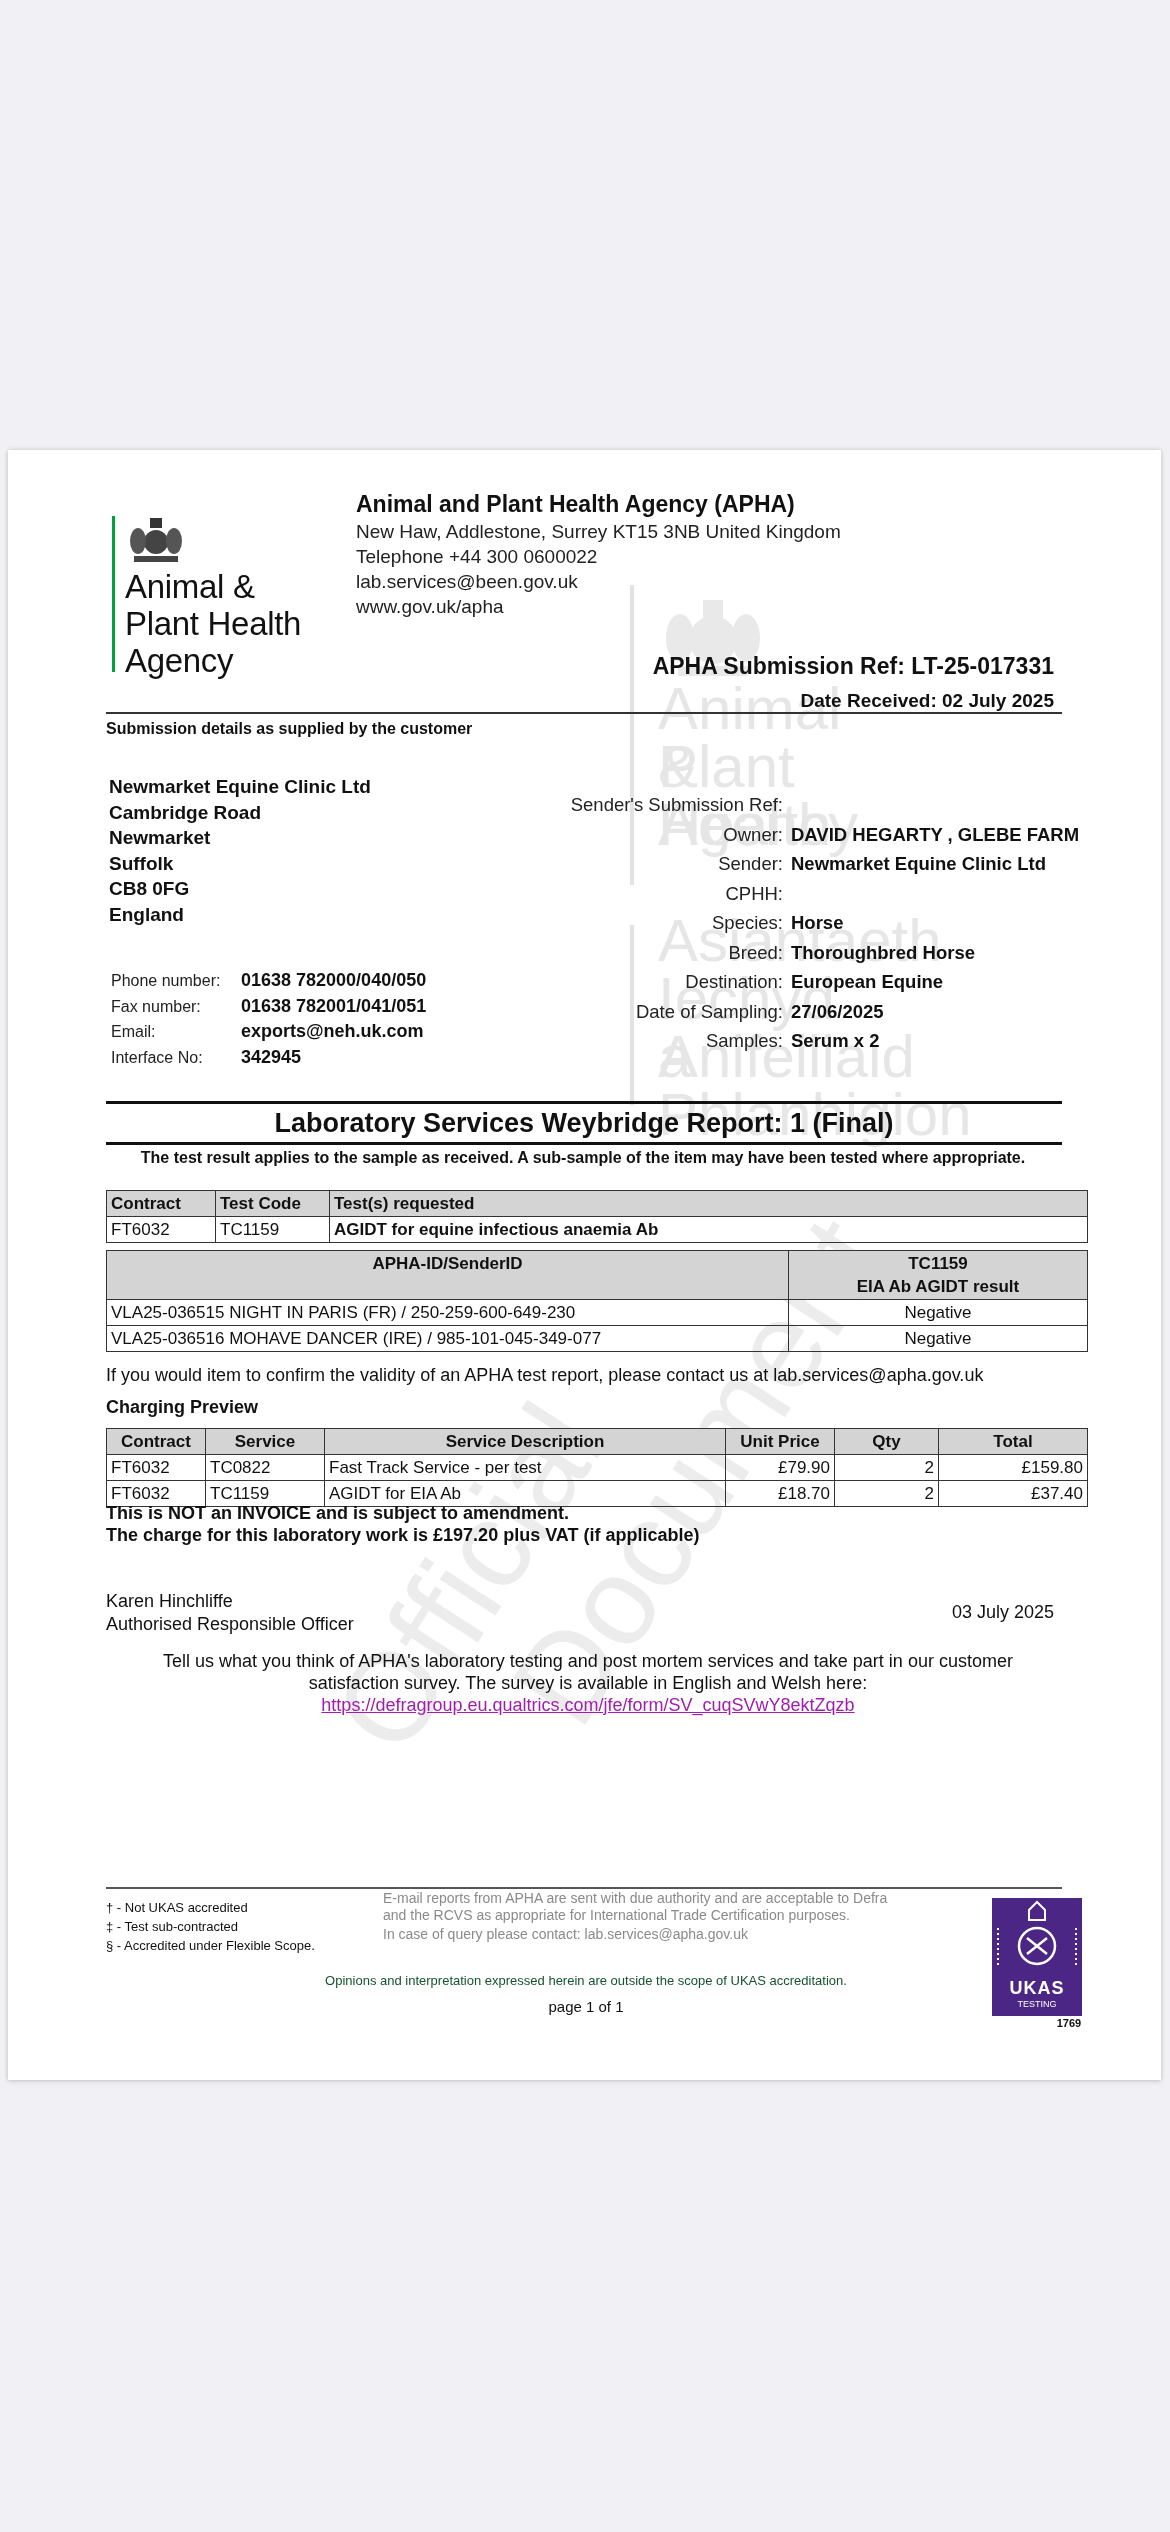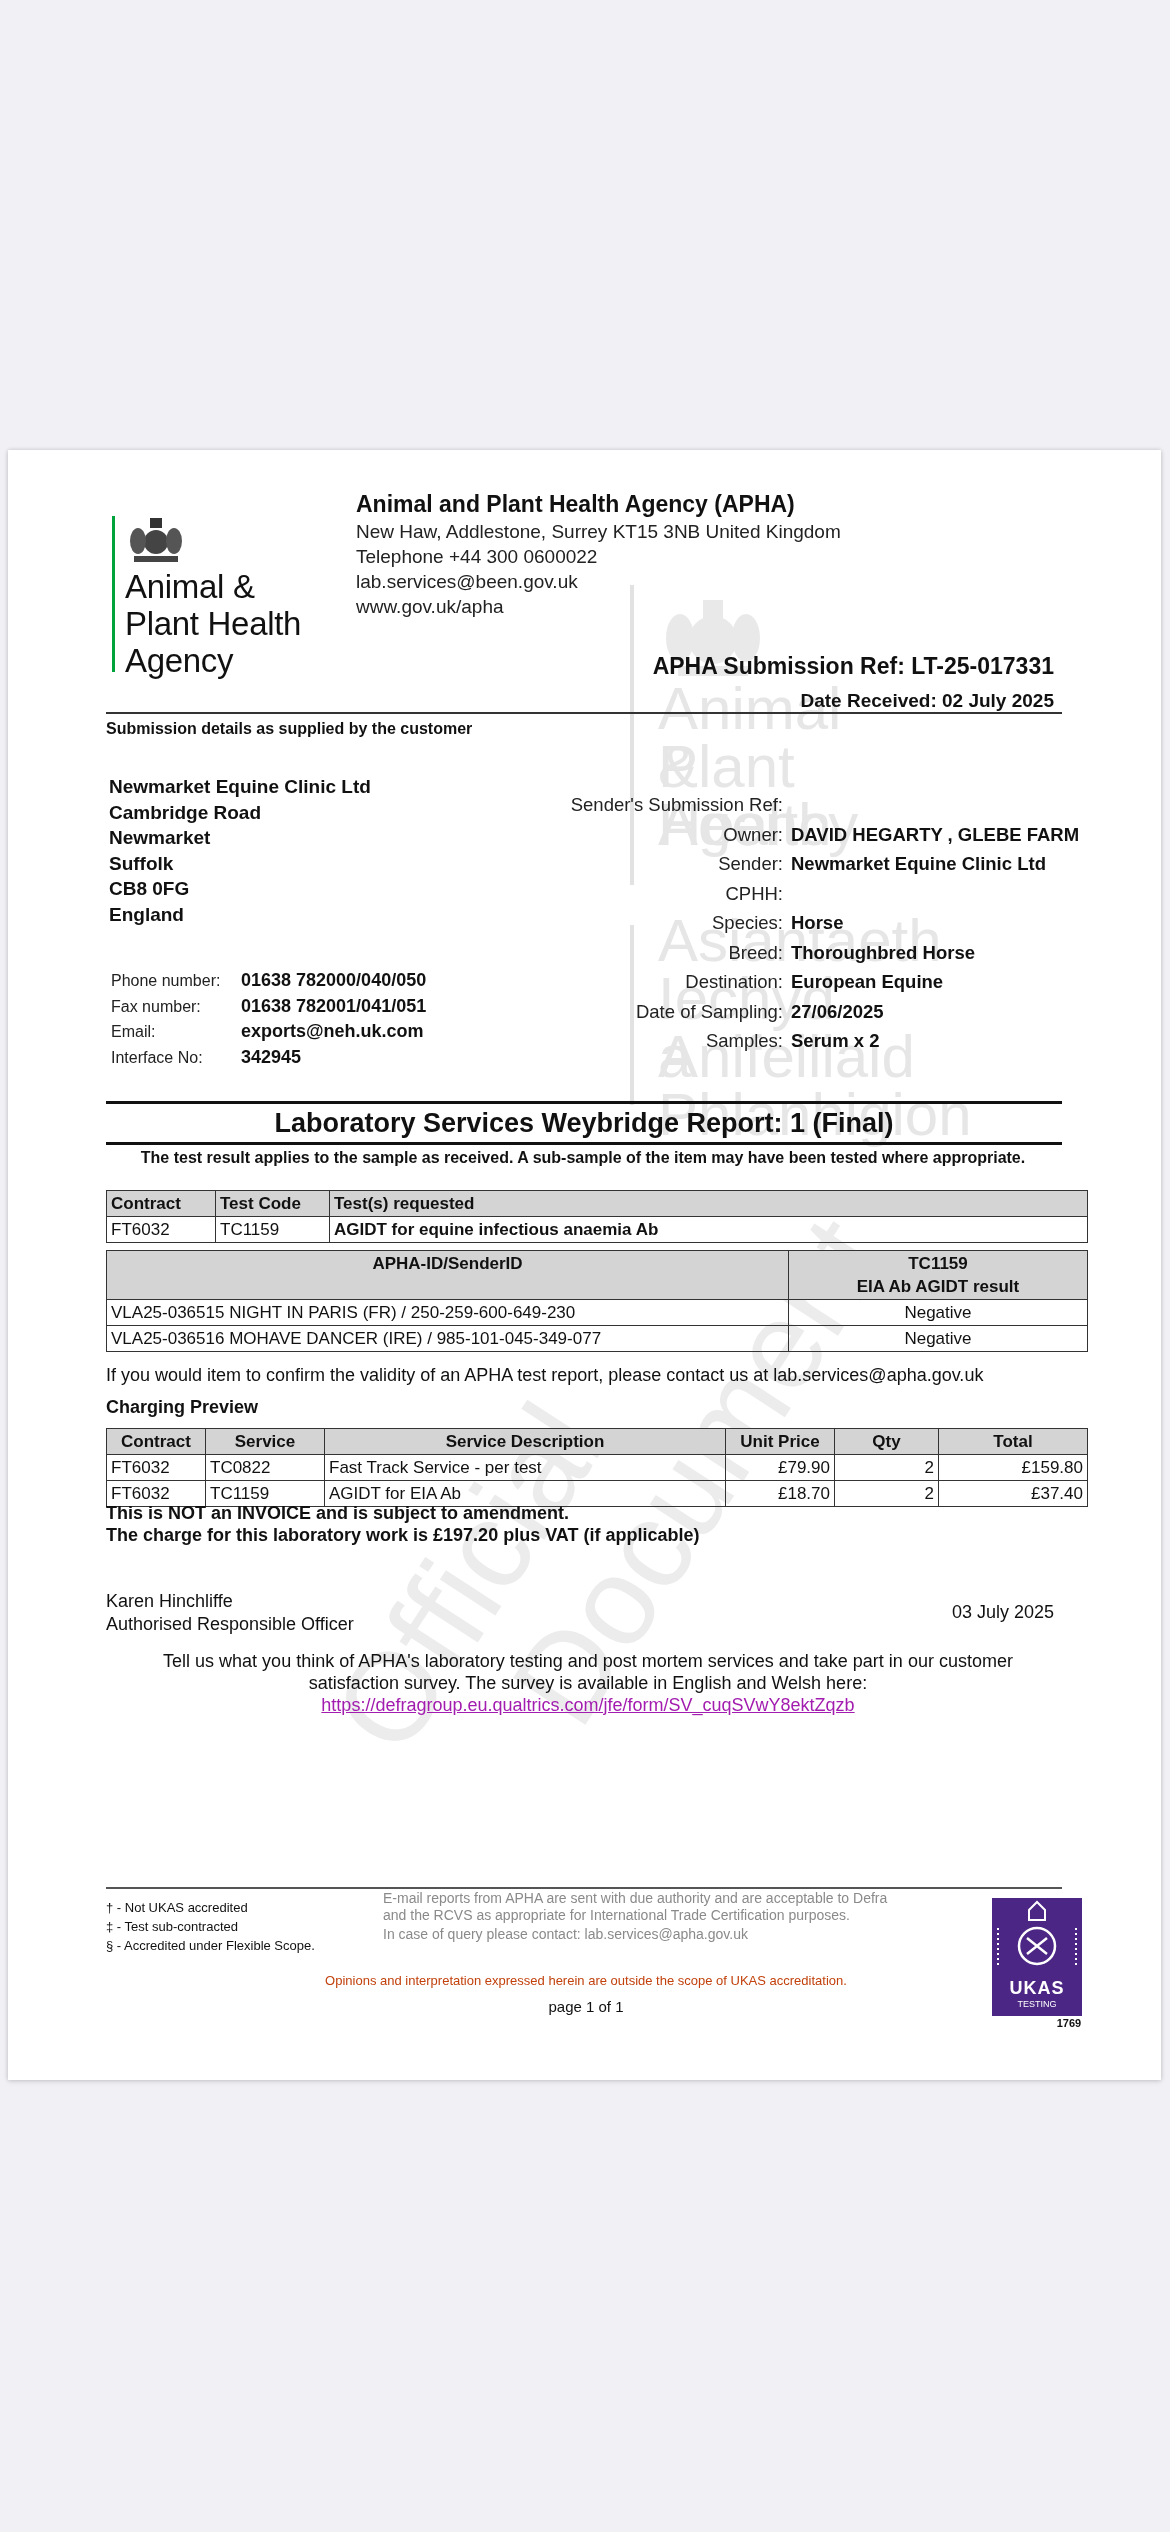--- a/index.html
+++ b/index.html
@@ -62,21 +62,21 @@
   .invoice-note { position:absolute; left:98px; top:1052px; font-size:18px; font-weight:bold; line-height:22px; }
 
   .signer { position:absolute; left:98px; top:1140px; font-size:18px; line-height:23px; }
   .sign-date { position:absolute; right:107px; top:1152px; font-size:18px; }
   .survey { position:absolute; left:110px; top:1200px; width:940px; text-align:center; font-size:18px; line-height:22px; }
   .survey a { color:#a21caf; text-decoration:underline; }
 
   .footer-rule { position:absolute; left:98px; top:1437px; width:956px; height:2px; background:#555; }
   .legend { position:absolute; left:98px; top:1448px; font-size:13px; line-height:19px; }
   .footer-note { position:absolute; left:375px; top:1440px; width:520px; font-size:14px; line-height:17px; color:#8a8a8a; }
-  .ukas-note { position:absolute; left:98px; top:1523px; width:960px; text-align:center; font-size:13px; color:#c2410c; }
+  .ukas-note { position:absolute; left:98px; top:1523px; width:960px; text-align:center; font-size:13px; color:#14532d; }
   .page-num { position:absolute; left:98px; top:1548px; width:960px; text-align:center; font-size:15px; }
   .ukas { position:absolute; left:984px; top:1448px; width:90px; height:118px; background:#4b2684; color:#fff; text-align:center; }
   .ukas-name { position:absolute; left:0; width:100%; top:80px; font-size:18px; font-weight:bold; letter-spacing:1px; }
   .ukas-test { position:absolute; left:0; width:100%; top:101px; font-size:9px; }
   .ukas-num { position:absolute; left:1016px; top:1567px; width:90px; text-align:center; font-size:11px; font-weight:bold; }
 </style>
 </head>
 <body>
 
 <div class="page">

